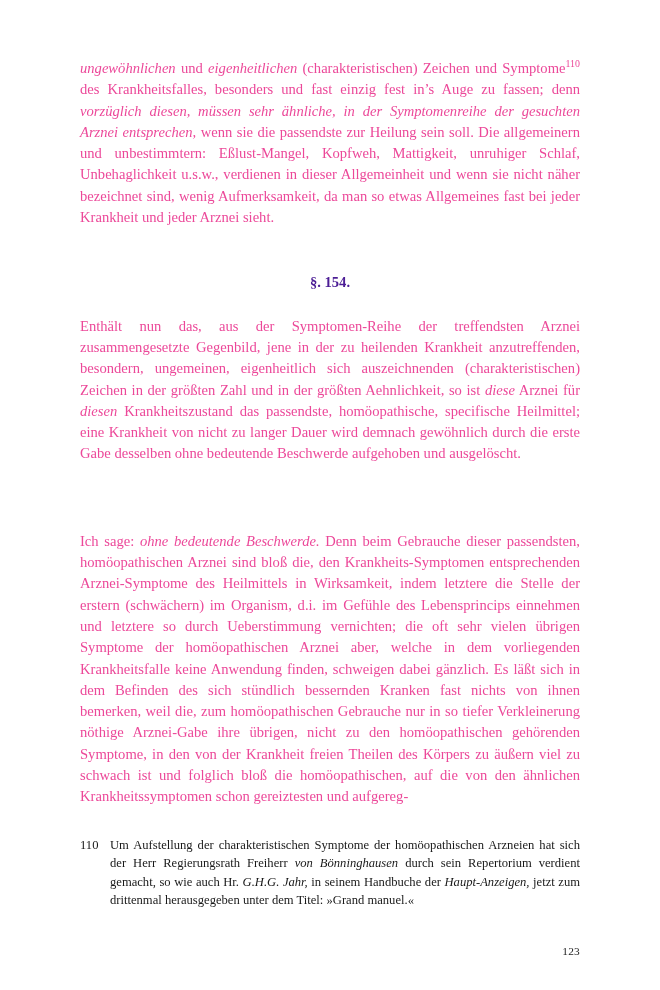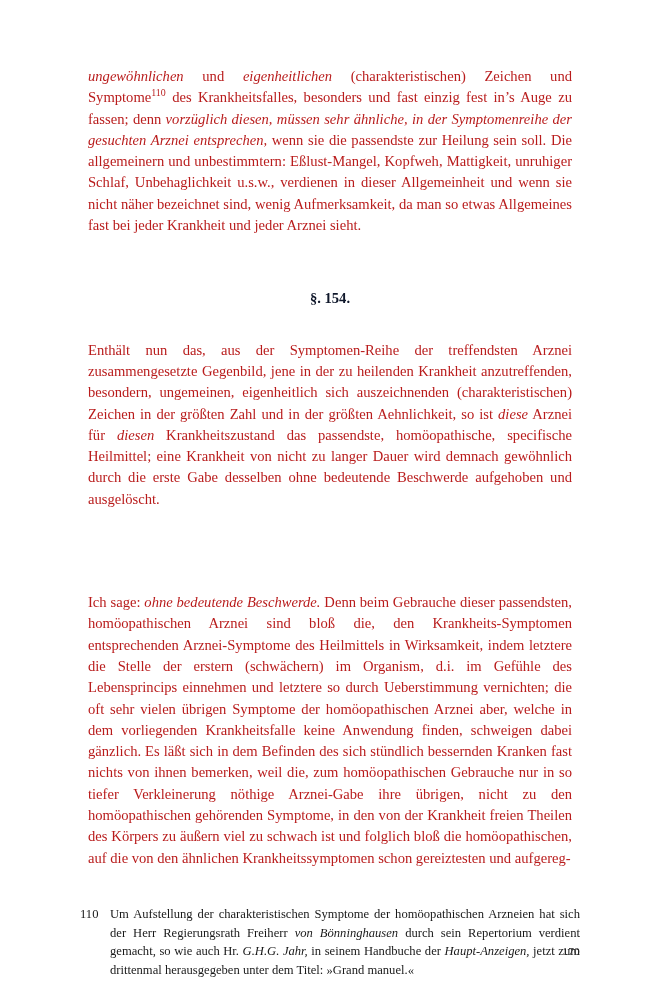--- a/index.html
+++ b/index.html
@@ -25,36 +25,36 @@
   }
 
   .content {
     position: absolute;
     left: 80px;
     top: 58px;
     width: 500px;
   }
 
   p.body-par {
-    margin: 8px;
+    margin: 0;
     font-size: 14.6px;
     line-height: 21.3px;
     text-align: justify;
     text-justify: inter-word;
     hyphens: none;
-    color: #b91c1c;
+    color: #ec4899;
   }
 
   .sec-heading {
     margin: 0;
     text-align: center;
     font-size: 14.6px;
     line-height: 21.3px;
     font-weight: bold;
-    color: #0f172a;
+    color: #4c1d95;
   }
   .gap-heading-to-par { height: 22px; }
   .gap-par-to-heading { height: 44px; }
   .gap-before-footnote { height: 28px; }
 
   sup.fn-marker {
     font-size: 0.68em;
     vertical-align: super;
     line-height: 0;
   }
@@ -119,15 +119,15 @@
 
     <div class="gap-before-footnote"></div>
 
     <div class="footnote">
       <div class="footnote-num">110</div>
       <div class="footnote-text"><span>Um Aufstellung der charakteristischen Symptome der homöopathischen Arzneien hat sich der Herr Regierungsrath Freiherr </span><span class="italic">von Bönninghausen</span><span> durch sein Repertorium verdient gemacht, so wie auch Hr. </span><span class="italic">G.H.G. Jahr,</span><span> in seinem Handbuche der </span><span class="italic">Haupt-Anzeigen,</span><span> jetzt zum drittenmal herausgegeben unter dem Titel: »Grand manuel.«</span></div>
     </div>
 
   </div>
 
-  <div class="page-number">170</div>
+  <div class="page-number">123</div>
 
 </div>
 
 </body></html>

